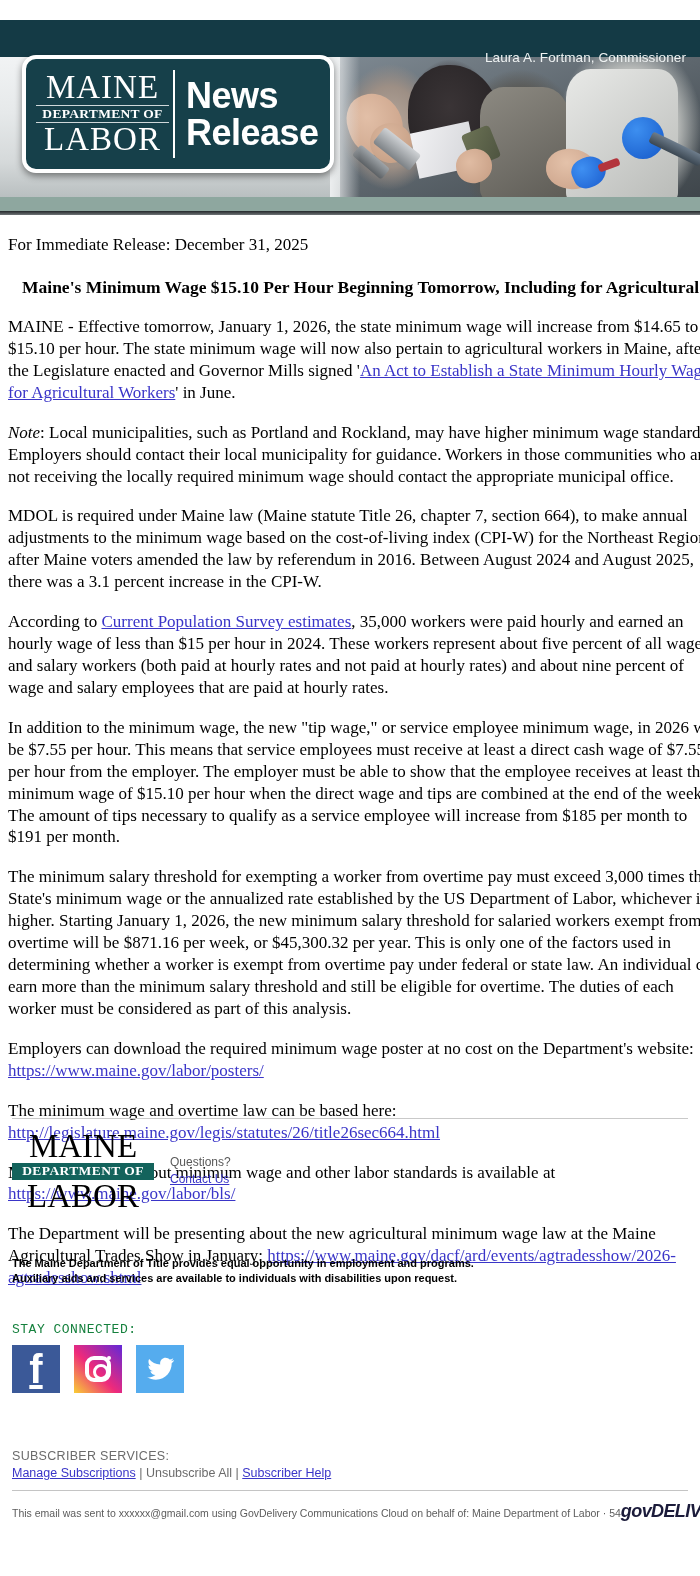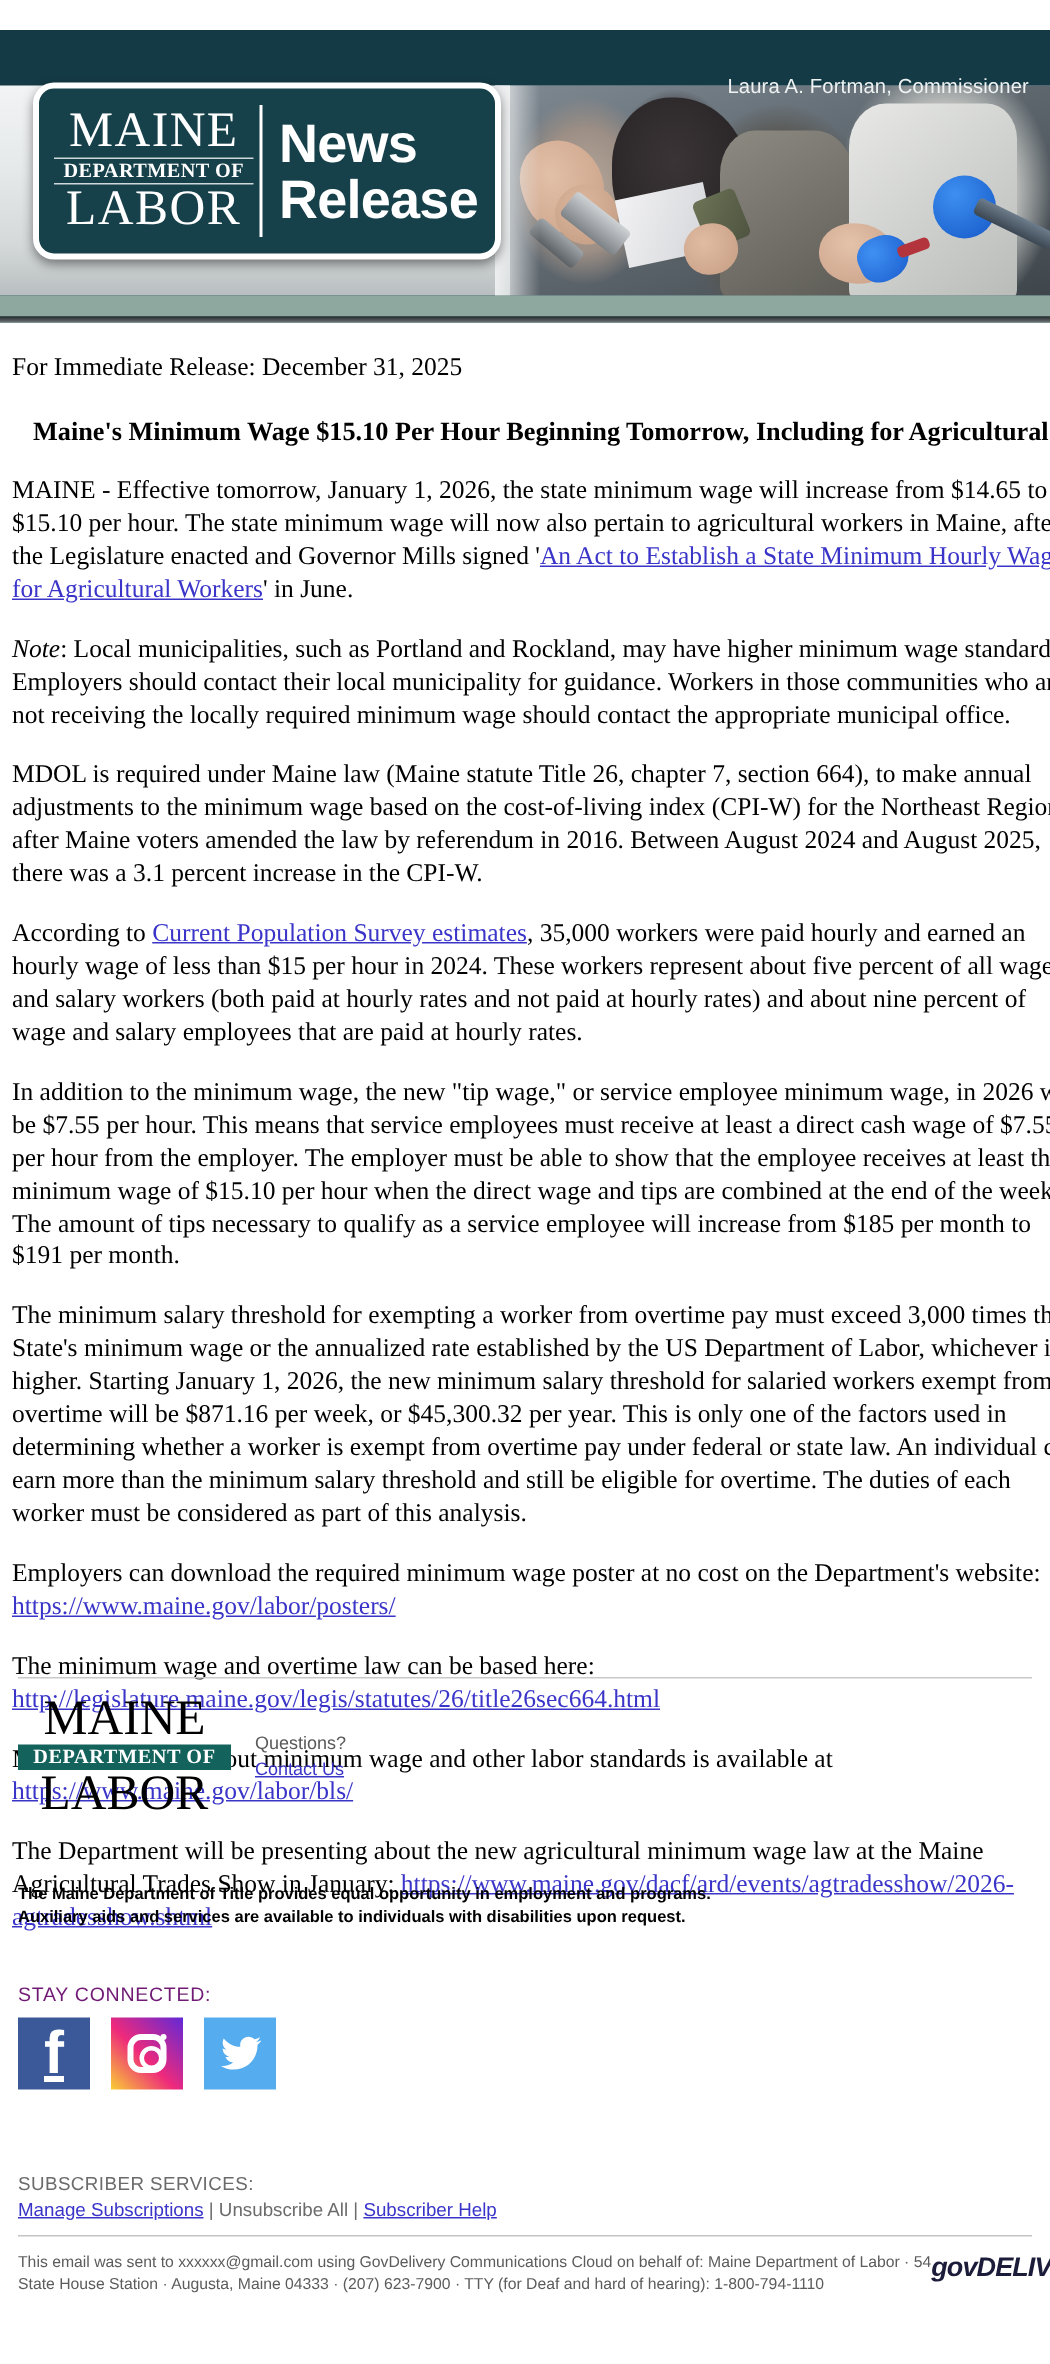--- a/index.html
+++ b/index.html
@@ -103,37 +103,37 @@
   .f-logo { width:142px; text-align:center; }
   .f-maine { font-family:"Liberation Serif", serif; font-size:33px; line-height:0.94; letter-spacing:0px; color:#000; }
   .f-dept { font-family:"Liberation Serif", serif; font-size:13.5px; font-weight:bold; letter-spacing:0.4px;
      background:#13635c; color:#ffffff; line-height:1.25; margin:1px 0; }
   .f-labor { font-family:"Liberation Serif", serif; font-size:33px; line-height:0.94; color:#000; }
   .f-questions { margin-left:16px; font-family:"Liberation Sans", sans-serif; font-size:12px; color:#595959; line-height:1.45; }
   .f-questions a { color:#3a35c8; }
 
   .eo-text { font-family:"Liberation Sans", sans-serif; font-size:11px; font-weight:bold;
      line-height:1.35; margin:44px 0 0 12px; color:#000; }
-  .stay { font-family:Liberation Sans, sans-serif; font-size:13px; color:#701a75;
+  .stay { font-family:Liberation Mono, monospace; font-size:13px; color:#15803d;
      letter-spacing:0.5px; margin:36px 0 0 12px; }
   .social { display:flex; gap:14px; margin:8px 0 0 12px; }
   .s-icon { width:48px; height:48px; display:flex; align-items:center; justify-content:center; }
   .fb { background:#3b5998; color:#fff; font-family:"Liberation Sans", sans-serif; font-weight:bold; font-size:40px; line-height:1; }
   .ig { background:linear-gradient(45deg,#f9ce34 0%, #ee2a7b 45%, #6228d7 100%); position:relative; }
   .ig .ring { width:26px; height:26px; border:4px solid #fff; border-radius:9px; position:relative; }
   .ig .ring:after { content:""; position:absolute; left:4px; top:4px; width:10px; height:10px; border:3.5px solid #fff; border-radius:50%; }
   .ig .dot { position:absolute; right:11px; top:11px; width:4px; height:4px; background:#fff; border-radius:50%; }
   .tw { background:#55acee; color:#fff; font-size:30px; line-height:1; }
 
   .subs { font-family:"Liberation Sans", sans-serif; font-size:12.5px; color:#6b6b6b;
      letter-spacing:0.3px; margin:56px 0 0 12px; }
   .subs-links { font-family:"Liberation Sans", sans-serif; font-size:12.5px; margin:3px 0 0 12px; color:#6b6b6b; }
   .subs-links a { color:#3a35c8;text-decoration:underline; }
   .hr-bot { border-top:1px solid #c4c4c4; margin:10px 12px 0 12px; }
-  .legal-row { display:flex; justify-content:space-between; margin:10px 12px 0 12px; }
+  .legal-row { display:flex; align-items:flex-end; justify-content:space-between; margin:10px 12px 0 12px; }
   .legal { font-family:"Liberation Sans", sans-serif; font-size:10.5px; color:#5c5c5c; line-height:1.5; white-space:nowrap; }
   .gd { font-family:"Liberation Sans", sans-serif; font-style:italic; font-weight:bold;
      font-size:18px; letter-spacing:-0.6px; color:#1b1b3a; position:relative; }
 </style>
 </head>
 <body>
 
 <div class="page">
 
   <div class="banner">
@@ -249,19 +249,18 @@
       <span>|</span>
       <span>Unsubscribe All |</span>
       <a href="#">Subscriber Help</a>
     </div>
 
     <div class="hr-bot"></div>
 
     <div class="legal-row">
       <div class="legal">
         <div>This email was sent to xxxxxx@gmail.com using GovDelivery Communications Cloud on behalf of: Maine Department of Labor · 54</div>
-        <div>State House Station · Augusta, Maine 04333 · (207) 623-7900 · TTY (for Deaf and hard of hearing): 1-800-794-1110</div>
       </div>
       <div class="gd"><span>govDELIVERY</span></div>
     </div>
   </div>
 
 </div>
 
 </body></html>

